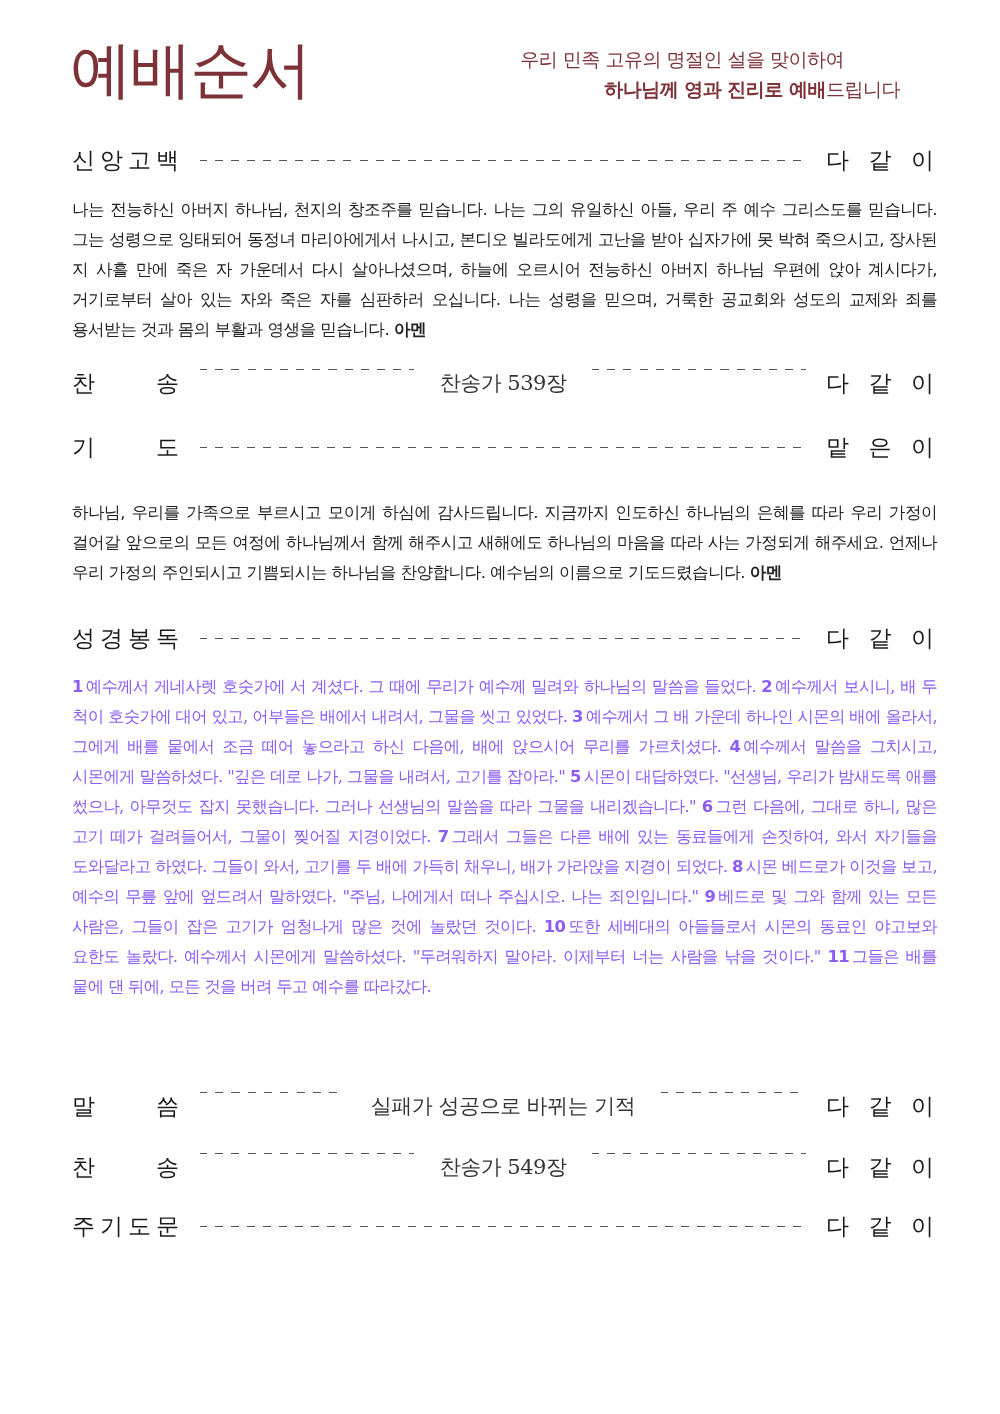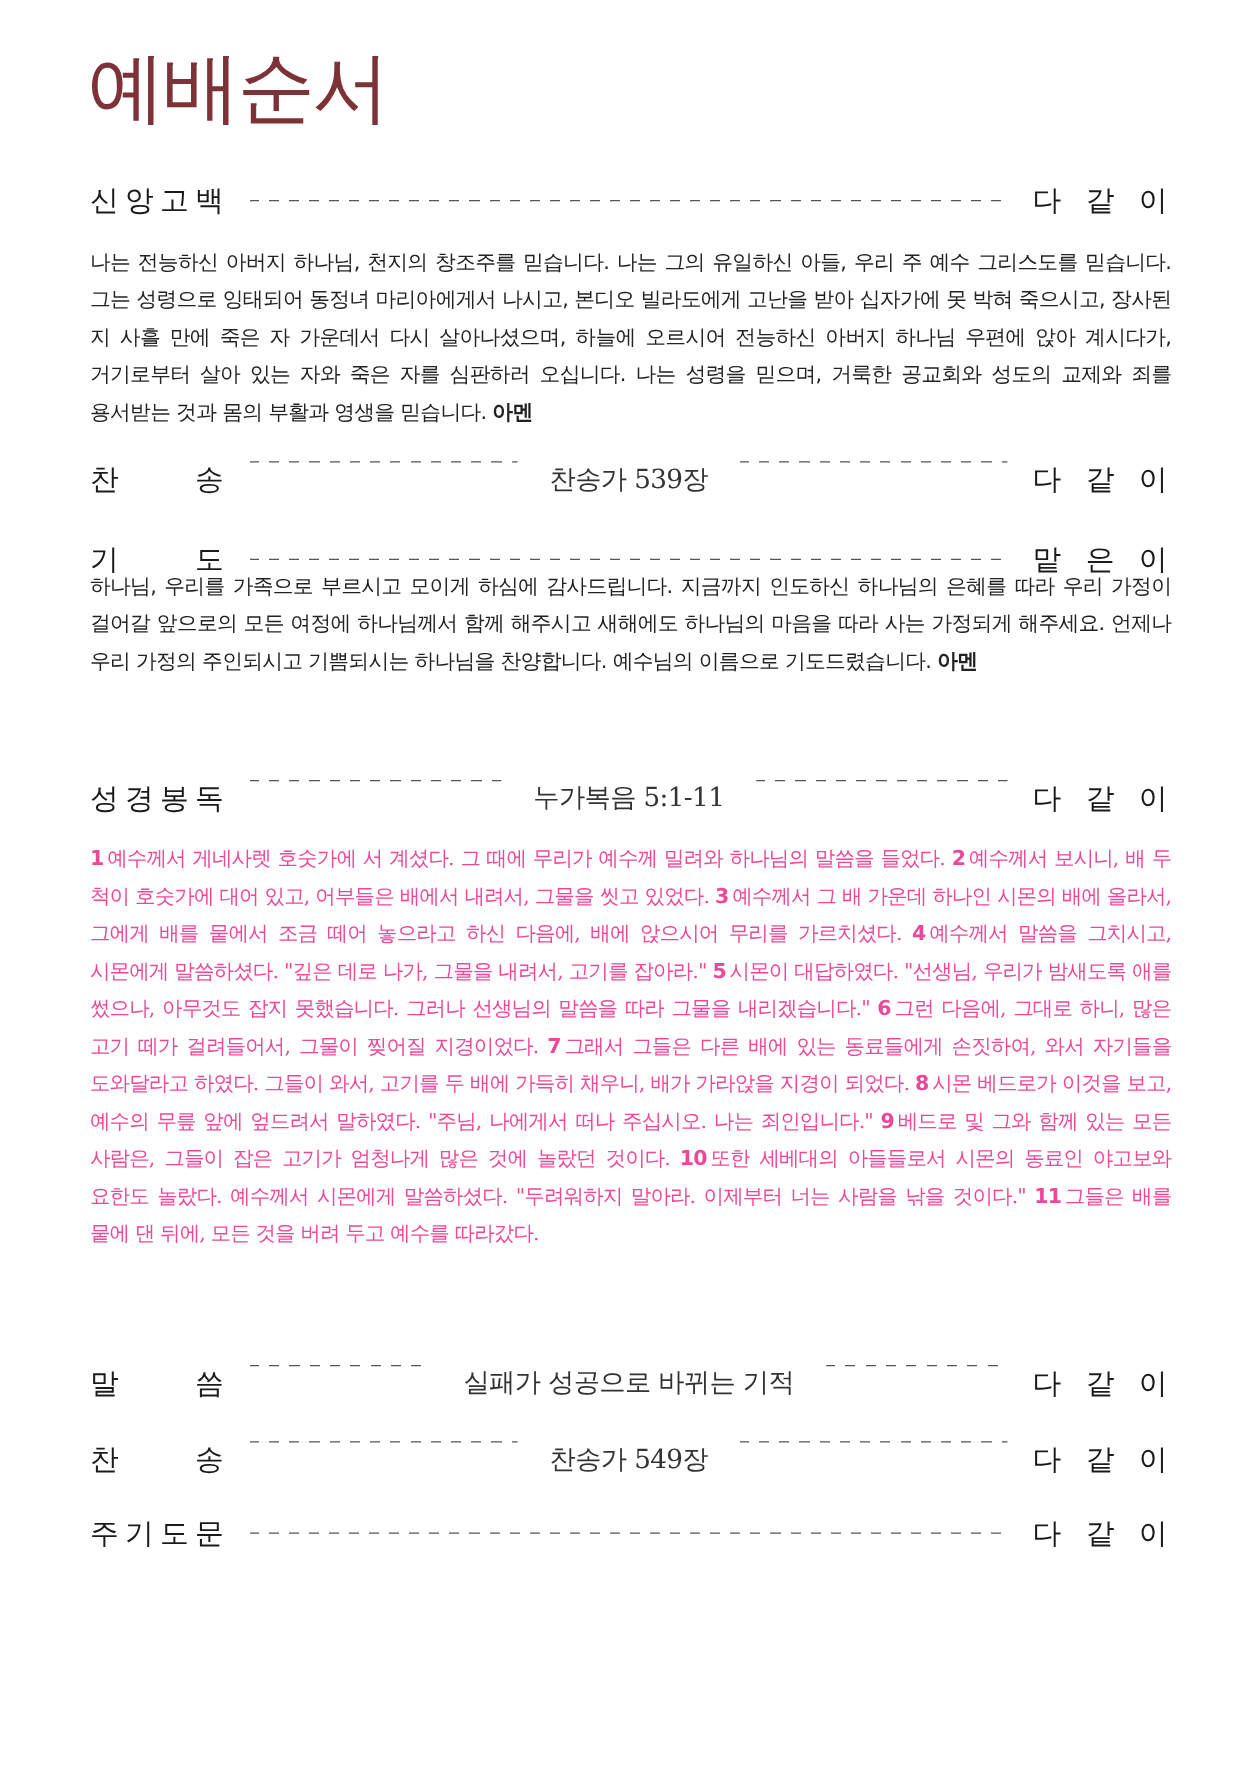--- a/index.html
+++ b/index.html
@@ -21,29 +21,33 @@
   .row .label { width: 110px; font-size: 23px; letter-spacing: 3px; flex: none; display: flex; justify-content: space-between; }
   .row .leader { flex: 1; display: flex; align-items: flex-start; margin: 0 20px 0 18px; }
   .row .dash { flex: 1; height: 0; border-top: 1.6px dashed #555; border-image: repeating-linear-gradient(90deg,#555 0 8px,transparent 8px 16px) 1; }
   .row .center { flex: none; padding: 0 26px; font-family: "DejaVu Serif", "Liberation Serif", serif; font-size: 21px; color: #333; letter-spacing: -0.5px; }
   .row .right { width: 108px; flex: none; font-size: 23px; display: flex; justify-content: space-between; }
 
   
   .para { position: absolute; left: 72px; width: 865px; font-size: 16.6px; line-height: 30px; letter-spacing: -0.55px;
           color: #222; text-align: justify; word-break: keep-all; }
   .para b { font-weight: bold; }
-  .scripture { color: #ec4899; font-family: "DejaVu Serif", "Liberation Serif", serif; font-size: 16.4px; line-height: 30px; letter-spacing: -0.7px; }
+  .scripture { color: #8b5cf6; font-family: "DejaVu Serif", "Liberation Serif", serif; font-size: 16.4px; line-height: 30px; letter-spacing: -0.7px; }
   .scripture .vn { font-family: "DejaVu Sans", "Liberation Sans", sans-serif; font-weight: bold; margin-right: 3px; }
 </style>
 </head>
 <body>
 
 <div class="page">
 
   <div class="title">예배순서</div>
+  <div class="subtitle">
+    <div class="line1">우리 민족 고유의 명절인 설을 맞이하여</div>
+    <div class="line2"><b>하나님께 영과 진리로 예배</b><span>드립니다</span></div>
+  </div>
 
   <div class="row" style="top:140px">
     <div class="label">
       <span>신</span>
       <span>앙</span>
       <span>고</span>
       <span>백</span>
     </div>
     <div class="leader">
         <div class="dash"></div>
@@ -80,32 +84,31 @@
     </div>
     <div class="leader">
         <div class="dash"></div>
       </div>
     <div class="right">
       <span>맡</span>
       <span>은</span>
       <span>이</span>
     </div>
   </div>
-  <div class="para" style="top:454px"><span>하나님, 우리를 가족으로 부르시고 모이게 하심에 감사드립니다. 지금까지 인도하신 하나님의 은혜를 따라 우리 가정이 걸어갈 앞으로의 모든 여정에 하나님께서 함께 해주시고 새해에도 하나님의 마음을 따라 사는 가정되게 해주세요. 언제나 우리 가정의 주인되시고 기쁨되시는 하나님을 찬양합니다. 예수님의 이름으로 기도드렸습니다.</span> <b>아멘</b></div>
+  <div class="para" style="top:498px"><span>하나님, 우리를 가족으로 부르시고 모이게 하심에 감사드립니다. 지금까지 인도하신 하나님의 은혜를 따라 우리 가정이 걸어갈 앞으로의 모든 여정에 하나님께서 함께 해주시고 새해에도 하나님의 마음을 따라 사는 가정되게 해주세요. 언제나 우리 가정의 주인되시고 기쁨되시는 하나님을 찬양합니다. 예수님의 이름으로 기도드렸습니다.</span> <b>아멘</b></div>
 
   <div class="row" style="top:618px">
     <div class="label">
       <span>성</span>
       <span>경</span>
       <span>봉</span>
       <span>독</span>
     </div>
     <div class="leader">
       <div class="dash"></div>
-      <span class="center">누가복음 5:1-11</span>
       <div class="dash"></div>
     </div>
     <div class="right">
       <span>다</span>
       <span>같</span>
       <span>이</span>
     </div>
   </div>
   <div class="para scripture" style="top:672px">
     <span class="vn">1</span><span>예수께서 게네사렛 호숫가에 서 계셨다. 그 때에 무리가 예수께 밀려와 하나님의 말씀을 들었다.</span>

